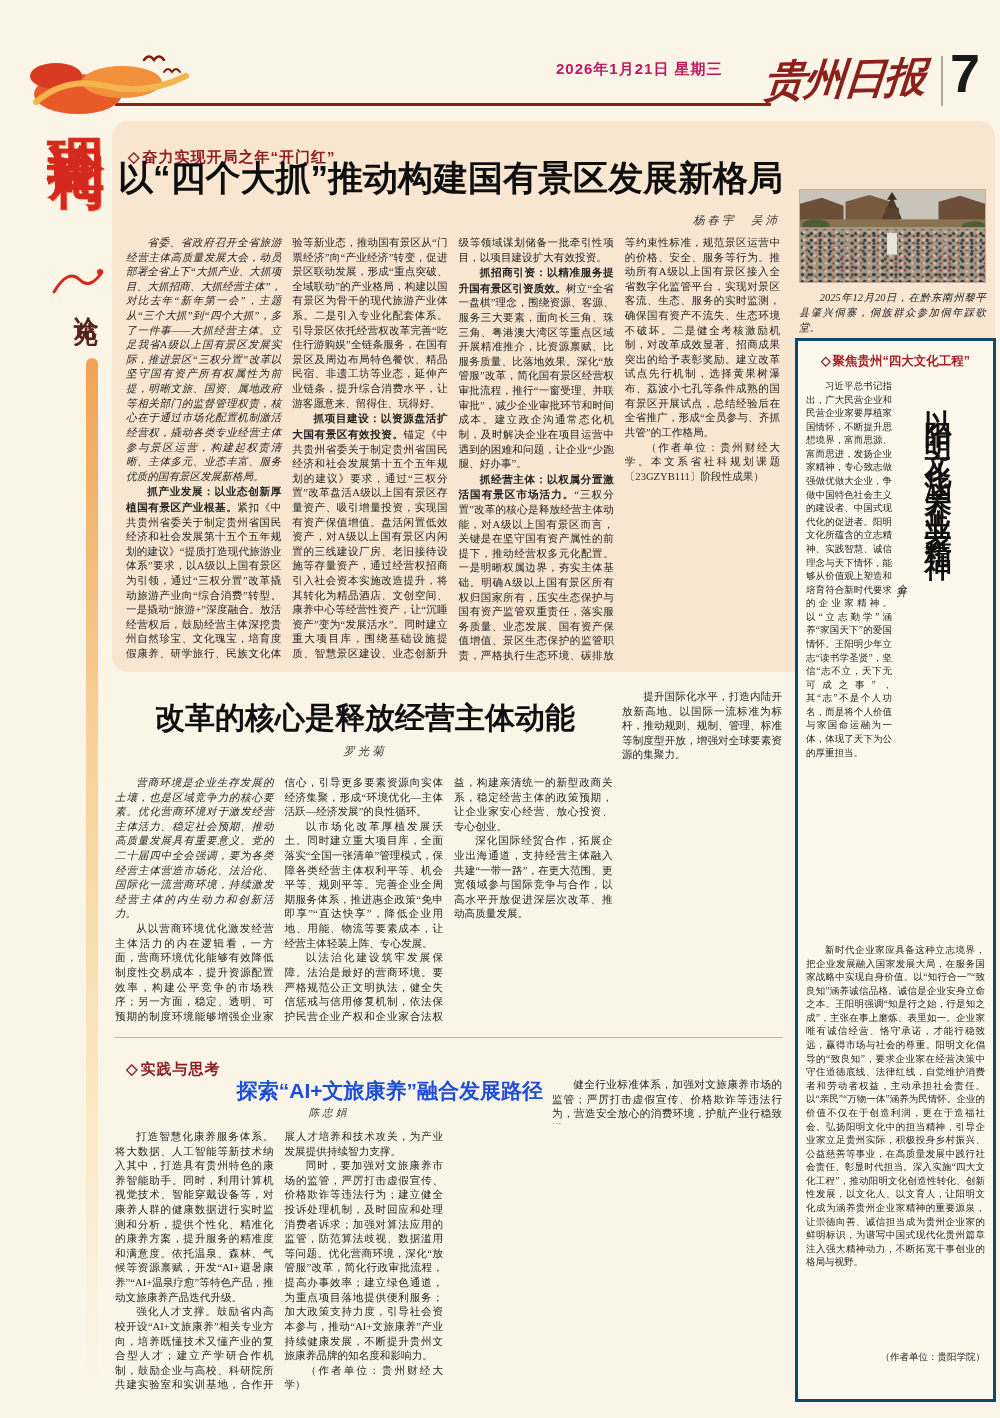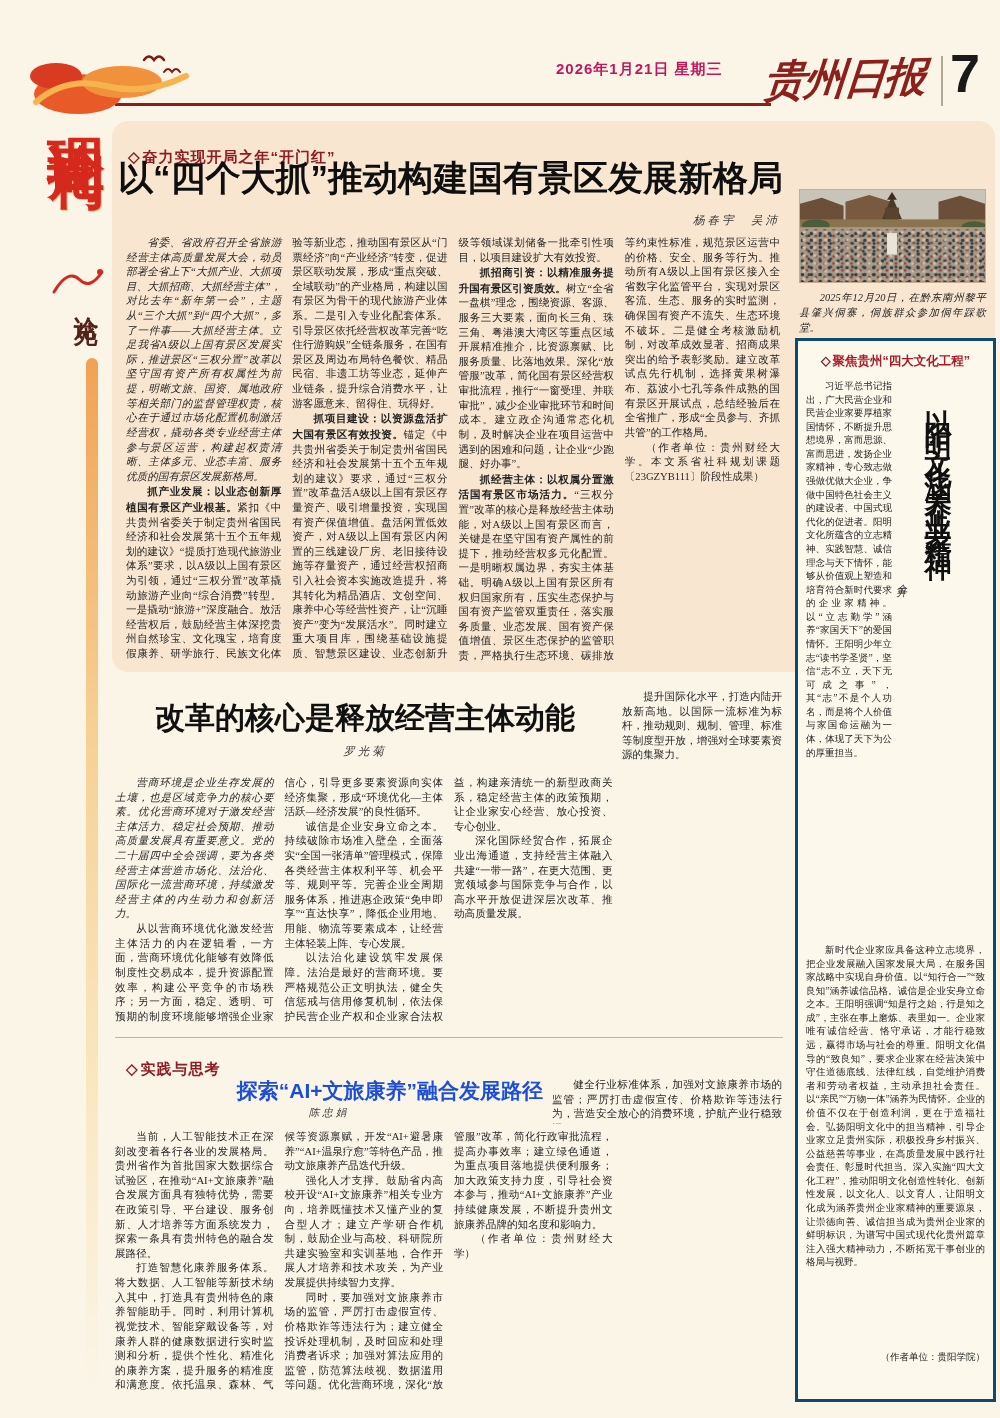--- a/index.html
+++ b/index.html
@@ -187,34 +187,33 @@
   </div>
 
   <div class="mid-title">改革的核心是释放经营主体动能</div>
   <div class="mid-byline byline">罗光菊</div>
   <div class="mid-side">
     <p>提升国际化水平，打造内陆开放新高地。以国际一流标准为标杆，推动规则、规制、管理、标准等制度型开放，增强对全球要素资源的集聚力。</p>
   </div>
   <div class="mid-body cols4">
       <p class="para lede">营商环境是企业生存发展的土壤，也是区域竞争力的核心要素。优化营商环境对于激发经营主体活力、稳定社会预期、推动高质量发展具有重要意义。党的二十届四中全会强调，要为各类经营主体营造市场化、法治化、国际化一流营商环境，持续激发经营主体的内生动力和创新活力。</p>
       <p class="para">从以营商环境优化激发经营主体活力的内在逻辑看，一方面，营商环境优化能够有效降低制度性交易成本，提升资源配置效率，构建公平竞争的市场秩序；另一方面，稳定、透明、可预期的制度环境能够增强企业家信心，引导更多要素资源向实体经济集聚，形成“环境优化—主体活跃—经济发展”的良性循环。</p>
-      <p class="para">诚信是企业安身立命之本。持续破除市场准入壁垒，全面落实“全国一张清单”管理模式，保障各类经营主体权利平等、机会平等、规则平等。完善企业全周期服务体系，推进惠企政策“免申即享”“直达快享”，降低企业用地、用能、物流等要素成本，让经营主体轻装上阵、专心发展。</p>
+      <p class="para">以市场化改革厚植发展沃土。同时建立重大项目库，全面落实“全国一张清单”管理模式，保障各类经营主体权利平等、机会平等、规则平等。完善企业全周期服务体系，推进惠企政策“免申即享”“直达快享”，降低企业用地、用能、物流等要素成本，让经营主体轻装上阵、专心发展。</p>
       <p class="para">以法治化建设筑牢发展保障。法治是最好的营商环境。要严格规范公正文明执法，健全失信惩戒与信用修复机制，依法保护民营企业产权和企业家合法权益，构建亲清统一的新型政商关系，稳定经营主体的政策预期，让企业家安心经营、放心投资、专心创业。</p>
       <p class="para">深化国际经贸合作，拓展企业出海通道，支持经营主体融入共建“一带一路”，在更大范围、更宽领域参与国际竞争与合作，以高水平开放促进深层次改革、推动高质量发展。</p>
     </div>
 
   <div class="divider"></div>
 
   <div class="eyebrow b-eyebrow"><span class="diamond">◇</span><span>实践与思考</span></div>
   <div class="bot-title">探索“AI+文旅康养”融合发展路径</div>
   <div class="bot-byline byline">陈忠娟</div>
   <div class="bot-side">
     <p>健全行业标准体系，加强对文旅康养市场的监管；严厉打击虚假宣传、价格欺诈等违法行为，营造安全放心的消费环境，护航产业行稳致远。</p>
   </div>
   <div class="bot-body cols4">
-      <p class="para">当前，人工智能技术正在深刻改变着各行各业的发展格局。贵州省作为首批国家大数据综合试验区，在推动“AI+文旅康养”融合发展方面具有独特优势，需要在政策引导、平台建设、服务创新、人才培养等方面系统发力，探索一条具有贵州特色的融合发展路径。</p>
       <p class="para">打造智慧化康养服务体系。将大数据、人工智能等新技术纳入其中，打造具有贵州特色的康养智能助手。同时，利用计算机视觉技术、智能穿戴设备等，对康养人群的健康数据进行实时监测和分析，提供个性化、精准化的康养方案，提升服务的精准度和满意度。依托温泉、森林、气候等资源禀赋，开发“AI+避暑康养”“AI+温泉疗愈”等特色产品，推动文旅康养产品迭代升级。</p>
       <p class="para">强化人才支撑。鼓励省内高校开设“AI+文旅康养”相关专业方向，培养既懂技术又懂产业的复合型人才；建立产学研合作机制，鼓励企业与高校、科研院所共建实验室和实训基地，合作开展人才培养和技术攻关，为产业发展提供持续智力支撑。</p>
       <p class="para">同时，要加强对文旅康养市场的监管，严厉打击虚假宣传、价格欺诈等违法行为；建立健全投诉处理机制，及时回应和处理消费者诉求；加强对算法应用的监管，防范算法歧视、数据滥用等问题。优化营商环境，深化“放管服”改革，简化行政审批流程，提高办事效率；建立绿色通道，为重点项目落地提供便利服务；加大政策支持力度，引导社会资本参与，推动“AI+文旅康养”产业持续健康发展，不断提升贵州文旅康养品牌的知名度和影响力。</p>
       <p class="para attr">（作者单位：贵州财经大学）</p>
     </div>
 
 </div>
 
 </body></html>

